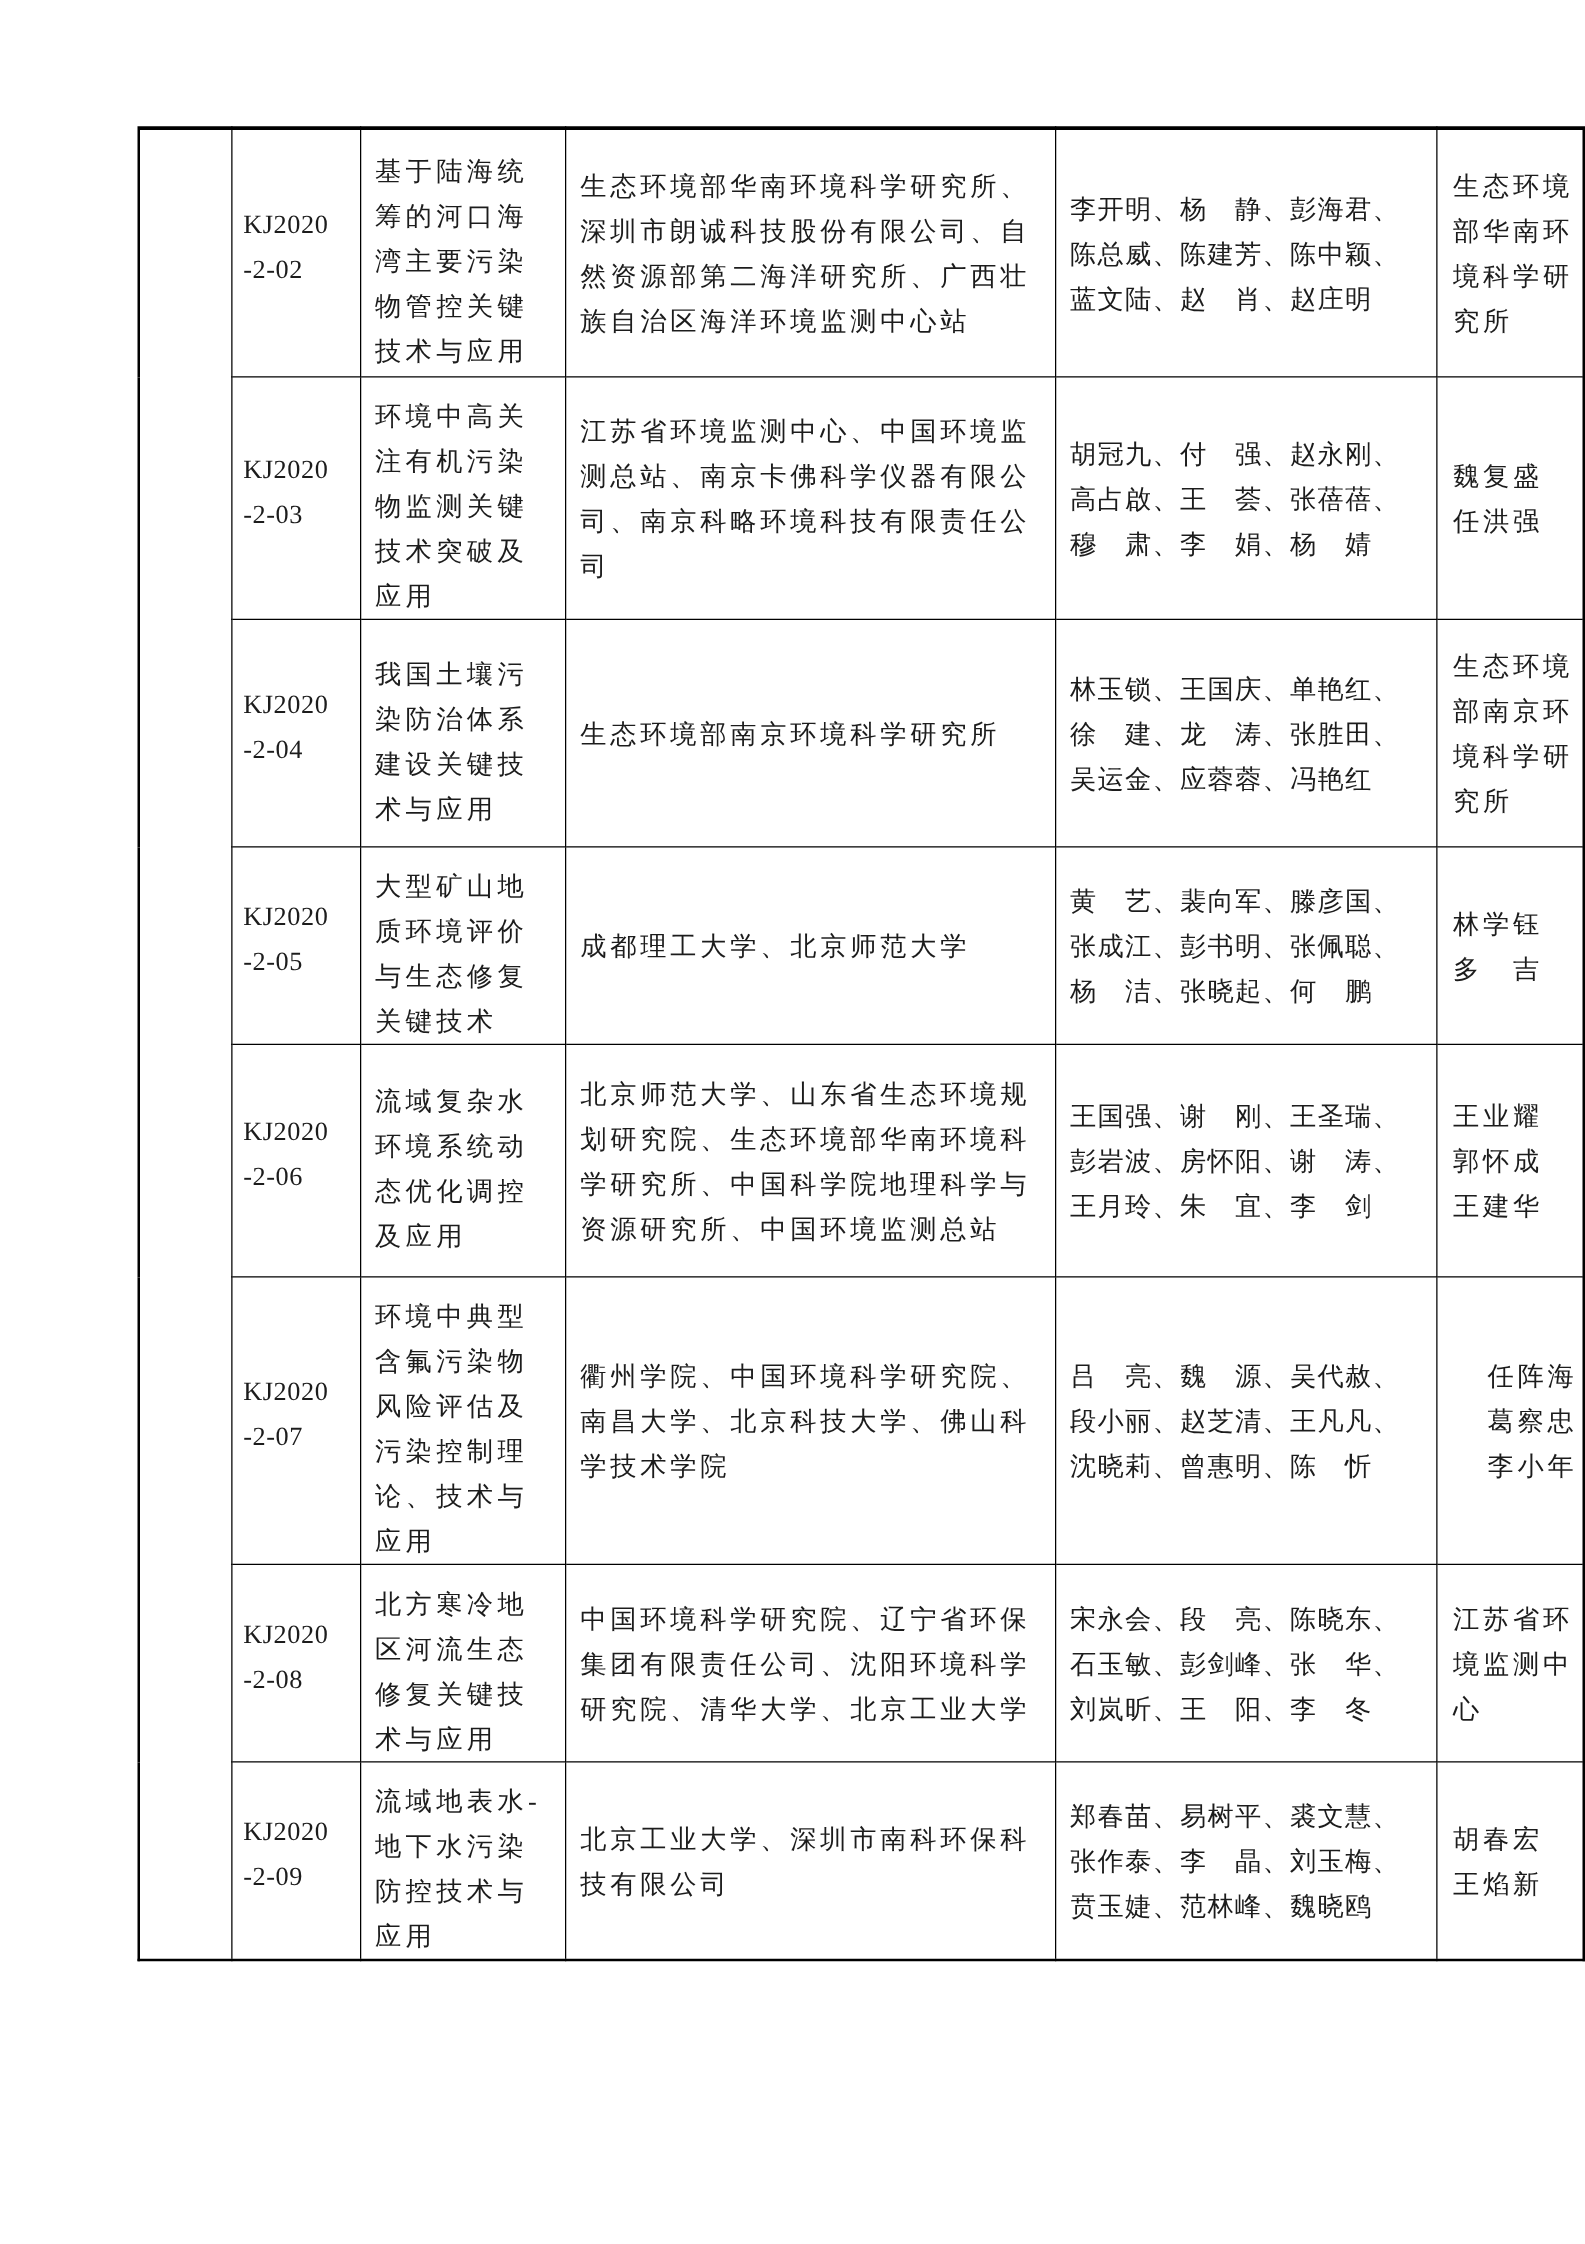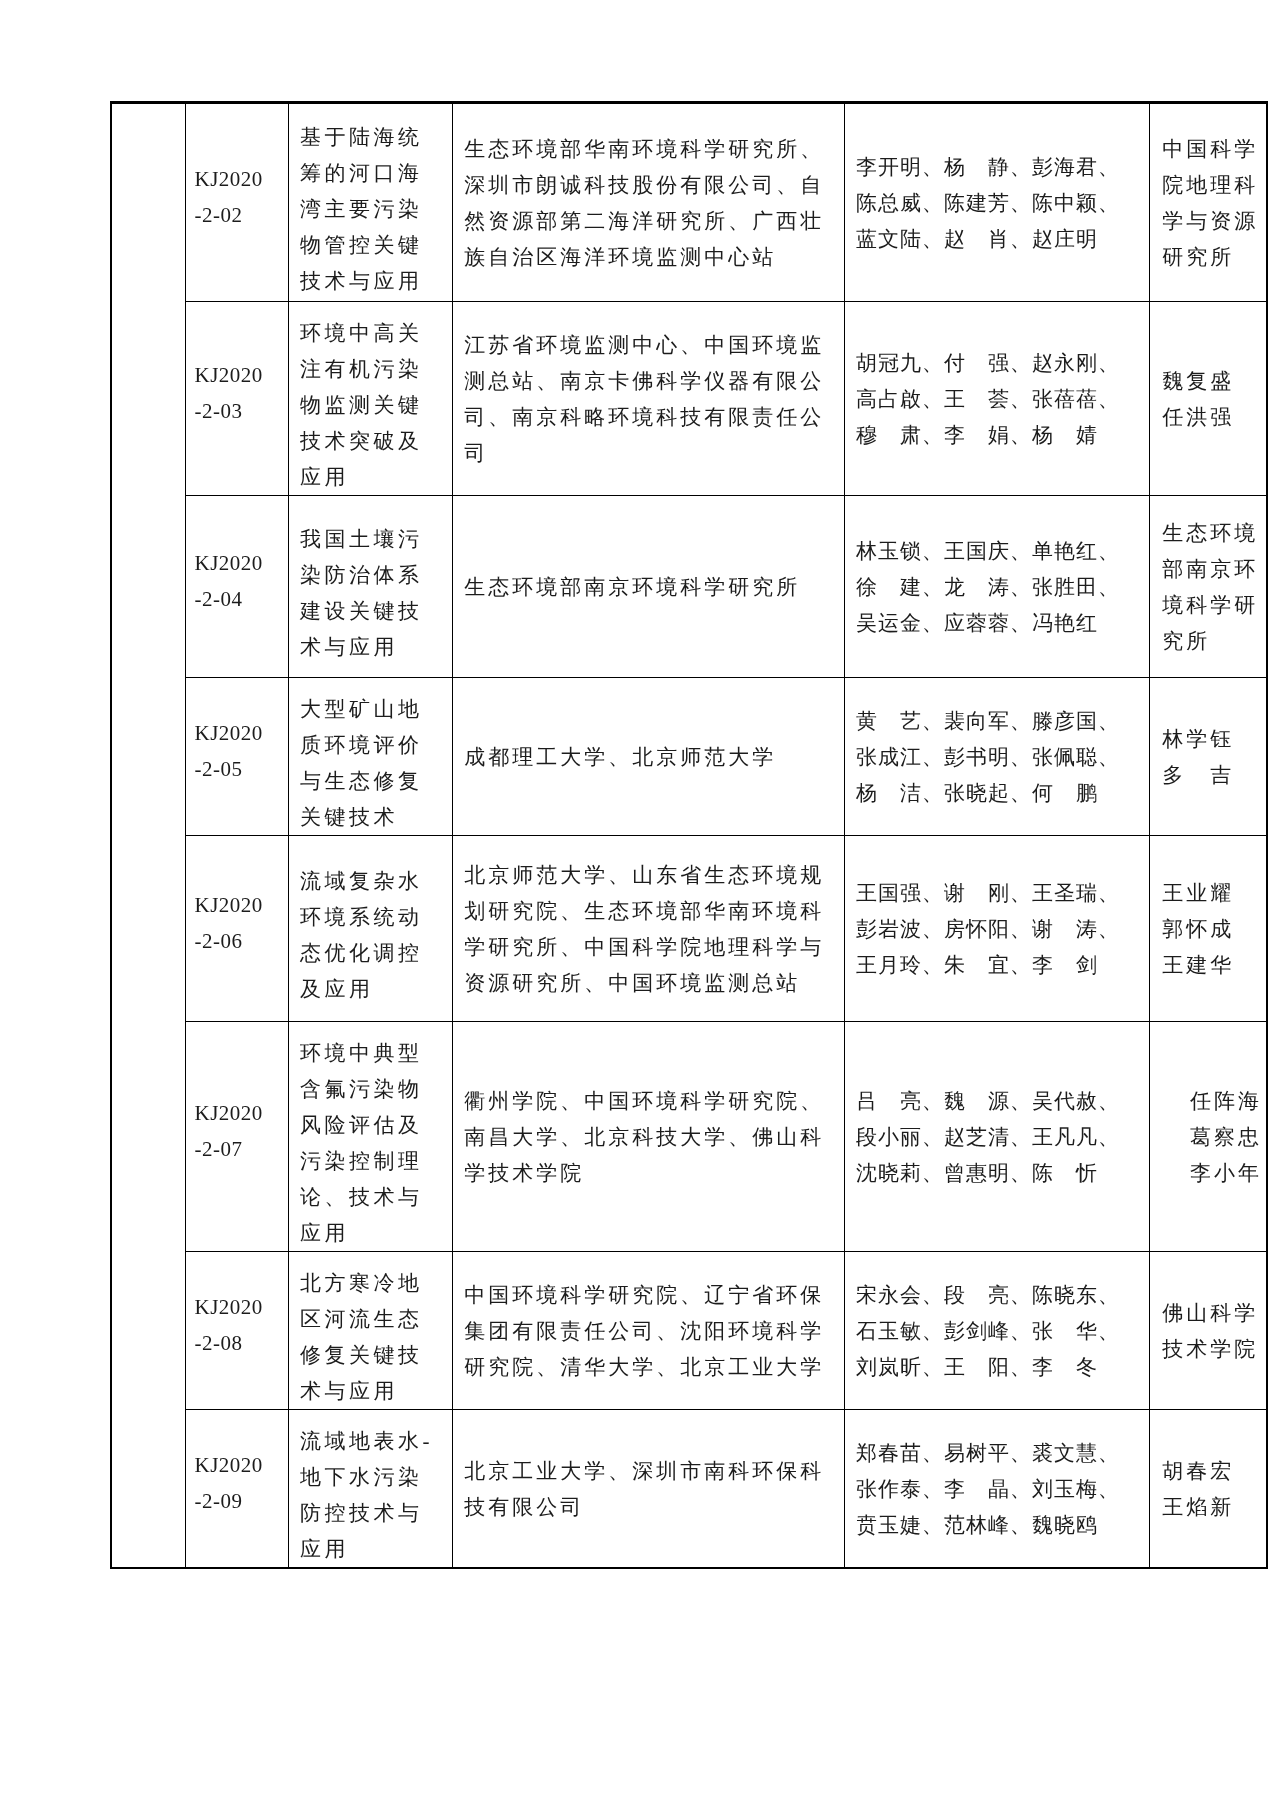--- a/index.html
+++ b/index.html
@@ -46,21 +46,21 @@
 <div id="page">
   <table class="awards">
     <tbody>
         <tr style="height: 199px;">
           <td class="c-cat" rowspan="8"></td>
           <td class="c-id" style="white-space: pre-line;">KJ2020
 -2-02</td>
           <td class="c-proj">基于陆海统筹的河口海湾主要污染物管控关键技术与应用</td>
           <td class="c-orgs">生态环境部华南环境科学研究所、深圳市朗诚科技股份有限公司、自然资源部第二海洋研究所、广西壮族自治区海洋环境监测中心站</td>
           <td class="c-people">李开明、杨　静、彭海君、陈总威、陈建芳、陈中颖、蓝文陆、赵　肖、赵庄明</td>
-          <td class="c-last">中国科学院地理科学与资源研究所</td>
+          <td class="c-last">生态环境部华南环境科学研究所</td>
         </tr>
         <tr style="height: 180px;">
           <td class="c-id" style="white-space: pre-line;">KJ2020
 -2-03</td>
           <td class="c-proj">环境中高关注有机污染物监测关键技术突破及应用</td>
           <td class="c-orgs">江苏省环境监测中心、中国环境监测总站、南京卡佛科学仪器有限公司、南京科略环境科技有限责任公司</td>
           <td class="c-people">胡冠九、付　强、赵永刚、高占啟、王　荟、张蓓蓓、穆　肃、李　娟、杨　婧</td>
           <td class="c-last" style="white-space: pre-line;">魏复盛
 任洪强</td>
         </tr>
@@ -100,21 +100,21 @@
           <td class="c-last" style="white-space: pre-line; text-align: right;">任阵海
 葛察忠
 李小年</td>
         </tr>
         <tr style="height: 148px;">
           <td class="c-id" style="white-space: pre-line;">KJ2020
 -2-08</td>
           <td class="c-proj">北方寒冷地区河流生态修复关键技术与应用</td>
           <td class="c-orgs">中国环境科学研究院、辽宁省环保集团有限责任公司、沈阳环境科学研究院、清华大学、北京工业大学</td>
           <td class="c-people">宋永会、段　亮、陈晓东、石玉敏、彭剑峰、张　华、刘岚昕、王　阳、李　冬</td>
-          <td class="c-last">佛山科学技术学院</td>
+          <td class="c-last">江苏省环境监测中心</td>
         </tr>
         <tr style="height: 147px;">
           <td class="c-id" style="white-space: pre-line;">KJ2020
 -2-09</td>
           <td class="c-proj">流域地表水-地下水污染防控技术与应用</td>
           <td class="c-orgs">北京工业大学、深圳市南科环保科技有限公司</td>
           <td class="c-people">郑春苗、易树平、裘文慧、张作泰、李　晶、刘玉梅、贲玉婕、范林峰、魏晓鸥</td>
           <td class="c-last" style="white-space: pre-line;">胡春宏
 王焰新</td>
         </tr>

